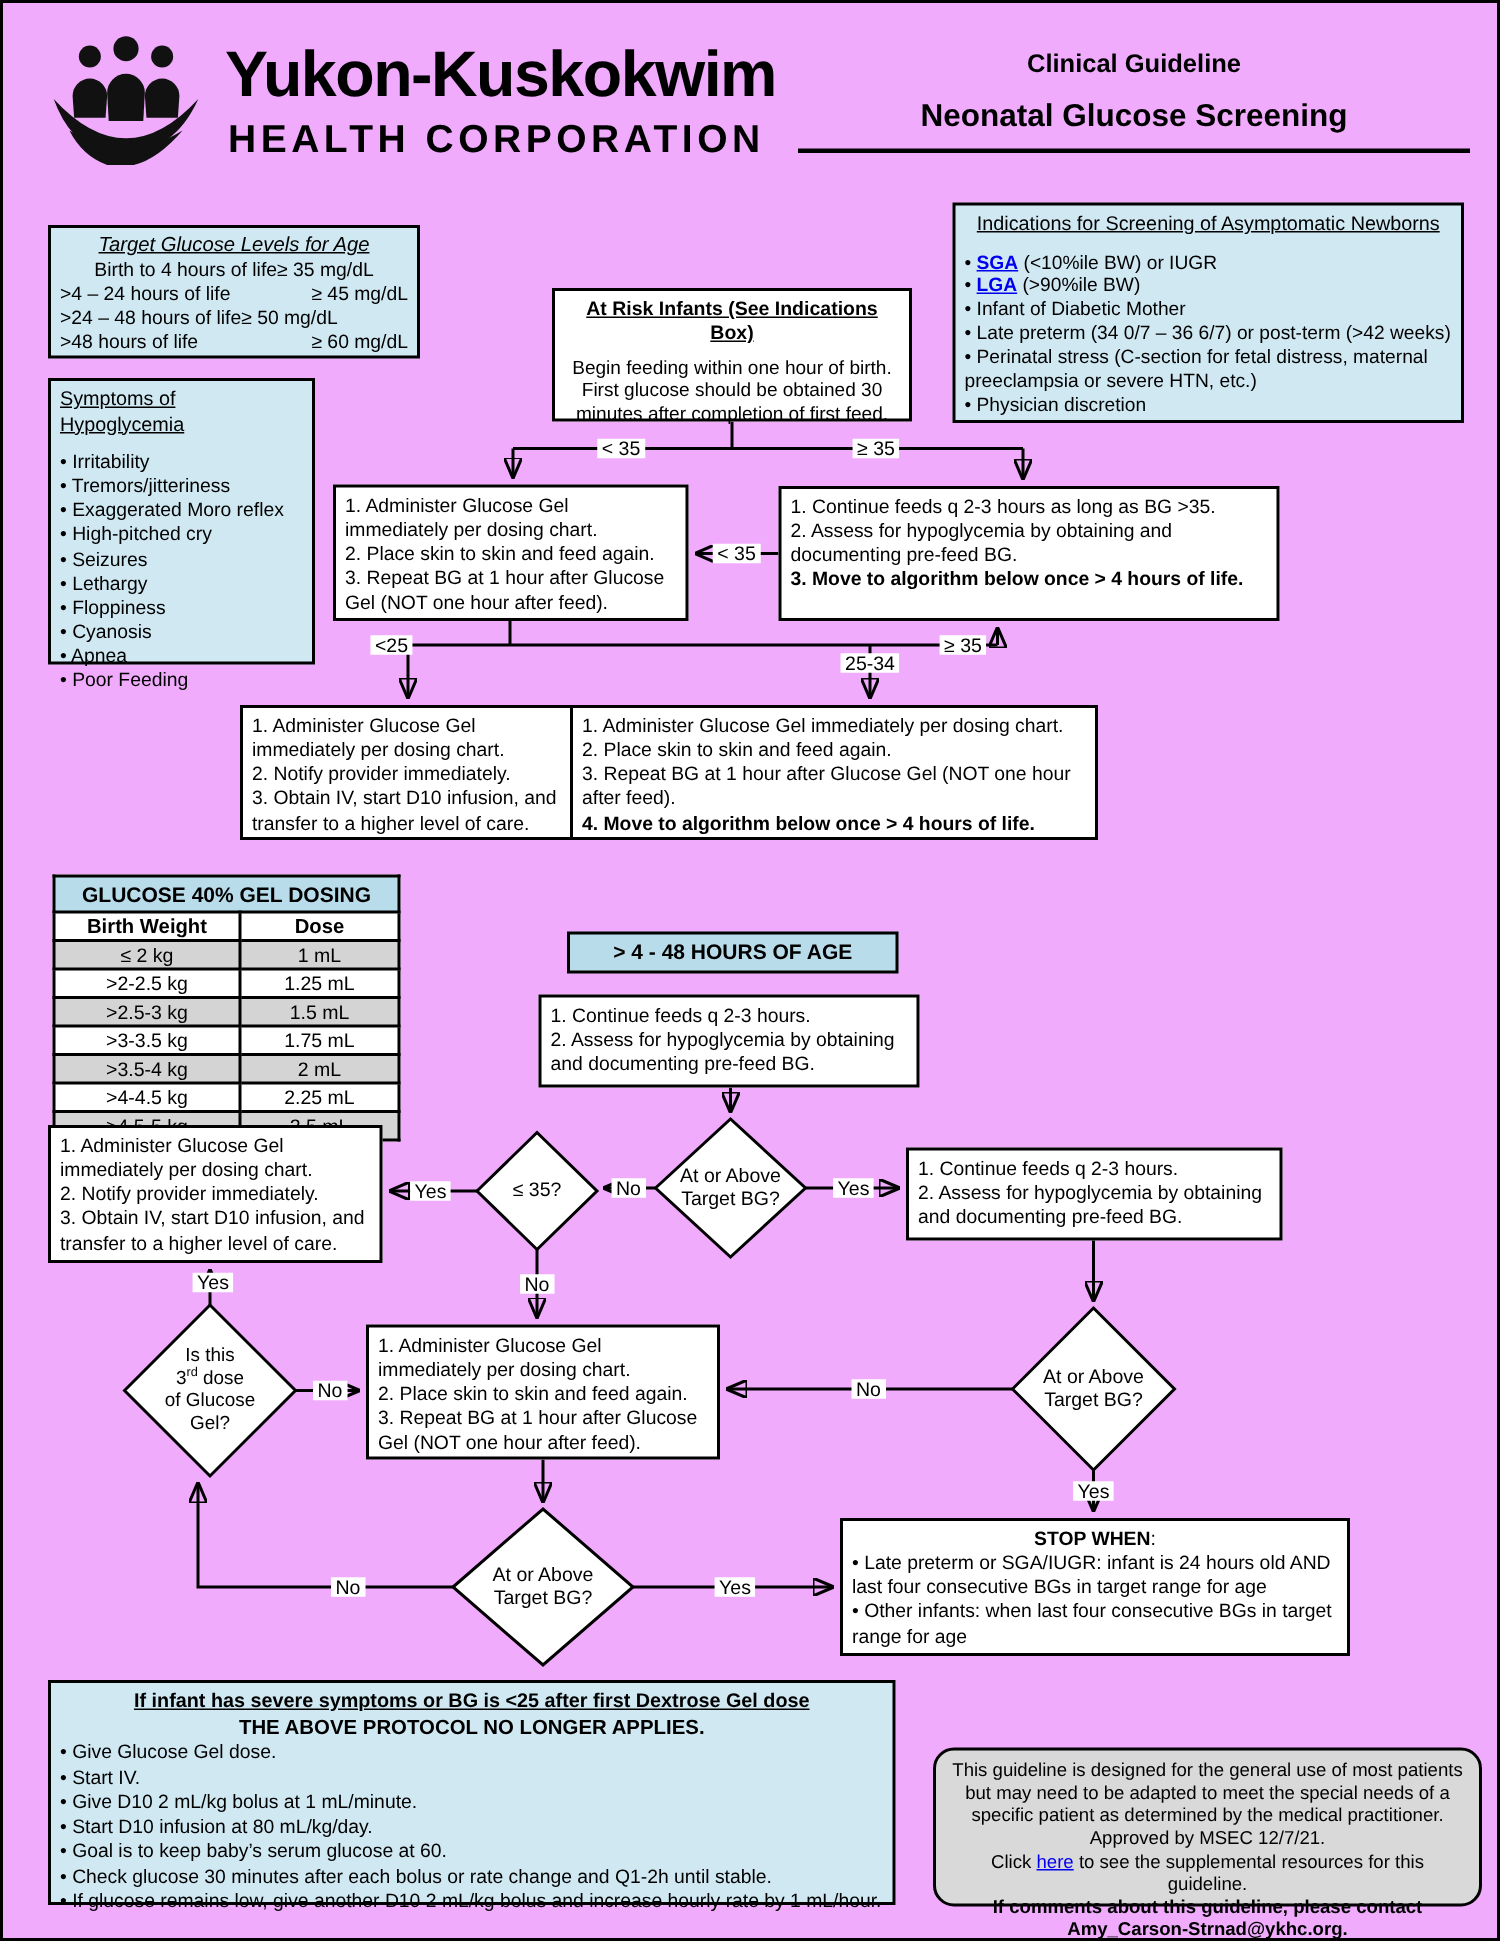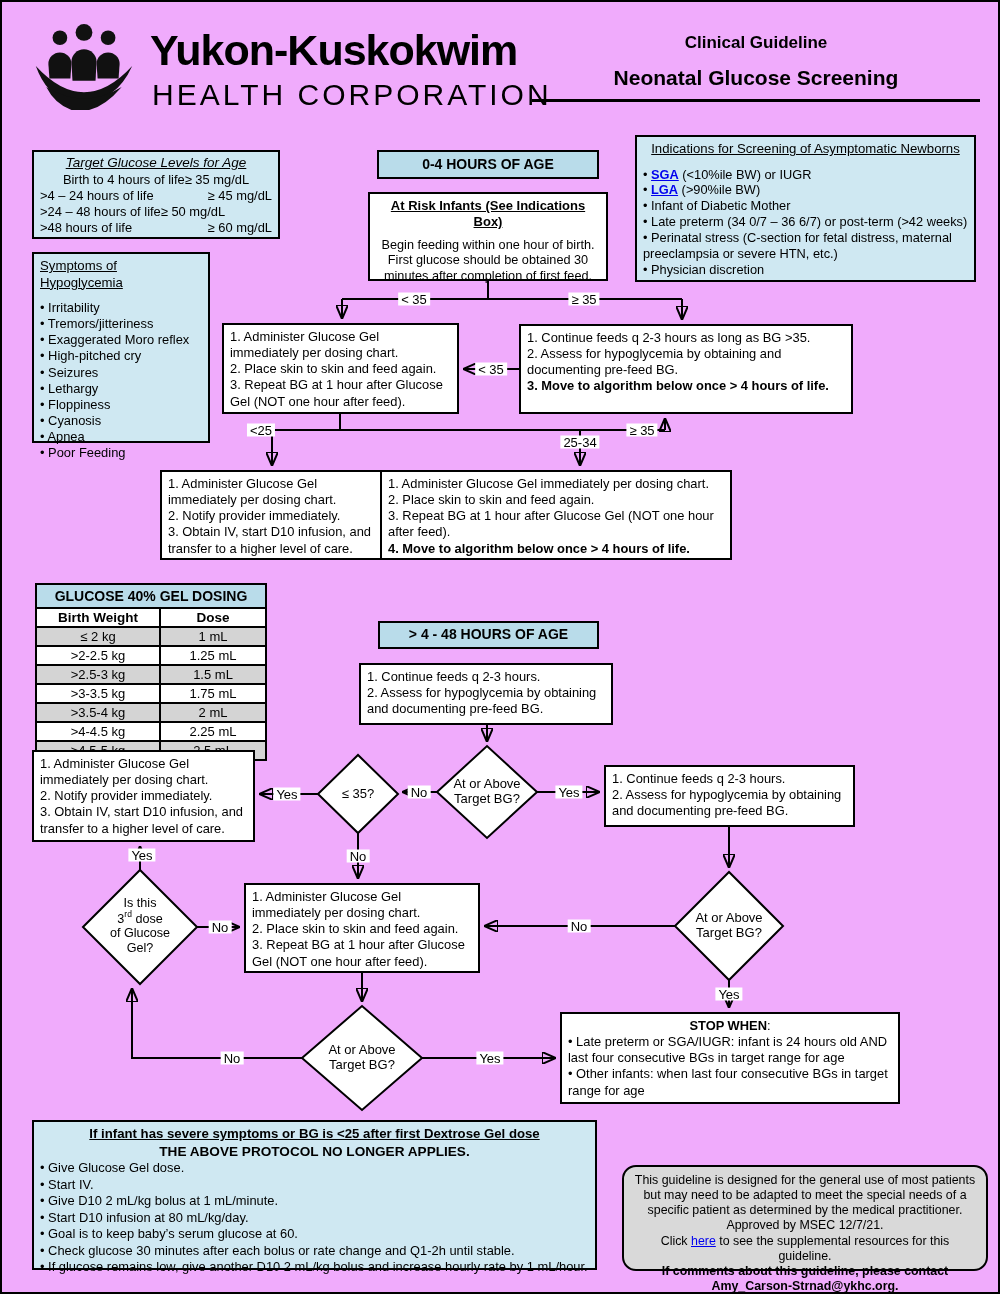--- a/index.html
+++ b/index.html
@@ -23,21 +23,21 @@
          white-space:nowrap;}
   .link{color:#0000EE;text-decoration:underline;cursor:pointer;}
   .linkb{color:#0000EE;text-decoration:underline;font-weight:bold;cursor:pointer;}
   .sup{vertical-align:super;font-size:8.5px;}
   table.dose{border-collapse:collapse;width:232px;background:#fff;}
   table.dose td,table.dose th{border:2px solid #000;text-align:center;padding:1px 2px;font-size:13px;}
   table.dose .title{background:#b9dcea;font-weight:bold;font-size:14px;padding:3px 2px;}
   table.dose th{font-size:13.5px;}
   table.dose tr.g td{background:#d4d4d4;}
   .org1{font-size:43px;font-weight:bold;letter-spacing:-1px;line-height:1.05;}
-  .org2{font-size:30px;letter-spacing:3px;font-weight:400;line-height:1.1;}
+  .org2{font-size:26px;letter-spacing:3px;font-weight:700;line-height:1.1;}
   .rule{position:absolute;background:#000;}
   .round{border-radius:14px;background:#d9d9d9;}
   .it{margin:0;}
 </style>
 </head>
 <body>
 
 <div class="page">
 
   <svg class="wires" width="1000" height="1294">
@@ -129,21 +129,20 @@
   <div class="box blue" style="left:633px;top:133px;width:341px;height:147px;font-size:12.8px;">
     <div class="ctr u" style="font-size:13.2px;margin-bottom:9px;">Indications for Screening of Asymptomatic Newborns</div>
     <div class="it"><span>• </span><span class="linkb">SGA</span><span> (&lt;10%ile BW) or IUGR</span></div>
     <div class="it"><span>• </span><span class="linkb">LGA</span><span> (&gt;90%ile BW)</span></div>
     <div class="it">• Infant of Diabetic Mother</div>
     <div class="it">• Late preterm (34 0/7 – 36 6/7) or post-term (&gt;42 weeks)</div>
     <div class="it">• Perinatal stress (C-section for fetal distress, maternal preeclampsia or severe HTN, etc.)</div>
     <div class="it">• Physician discretion</div>
   </div>
 
-  <div class="box hdrbar" style="left:375px;top:148px;width:222px;height:29px;">0-4 HOURS OF AGE</div>
 
   <div class="box ctr" style="left:366px;top:190px;width:240px;height:89px;font-size:12.7px;">
     <div class="b u" style="margin-bottom:7px;font-size:13px;">At Risk Infants (See Indications Box)</div>
     <div>Begin feeding within one hour of birth. First glucose should be obtained 30 minutes after completion of first feed.</div>
   </div>
 
   <div class="box" style="left:220px;top:321px;width:237px;height:91px;">
     <div class="it">1. Administer Glucose Gel immediately per dosing chart.</div>
     <div class="it">2. Place skin to skin and feed again.</div>
     <div class="it">3. Repeat BG at 1 hour after Glucose Gel (NOT one hour after feed).</div>

